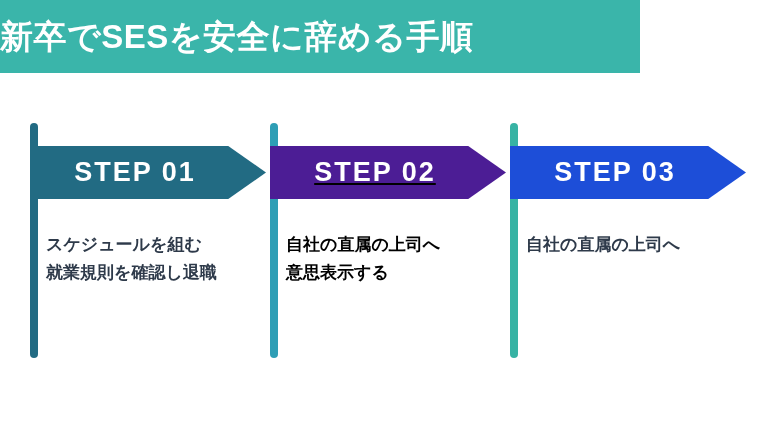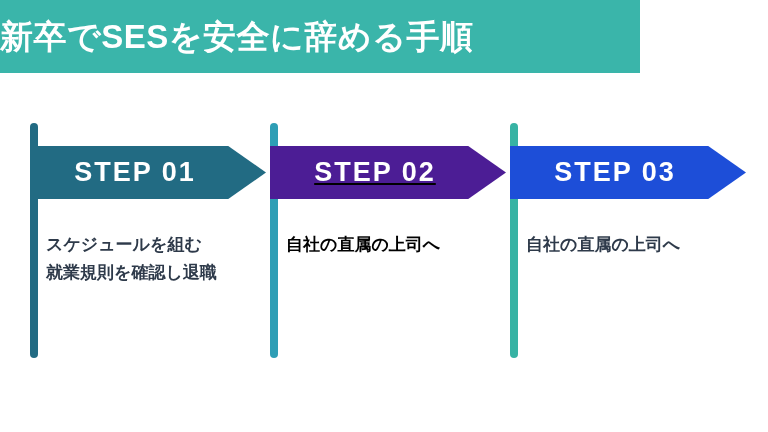--- a/index.html
+++ b/index.html
@@ -119,20 +119,21 @@
     </div>
   </div>
 
   <div class="step step-2">
     <div class="rail" style="background: rgb(46, 158, 181);"></div>
     <div class="banner" style="background: #4c1d95; text-decoration: underline;">
       <span class="banner-label">STEP 02</span>
     </div>
     <div class="body-text" style="color: #000000;">
       <span class="body-line">自社の直属の上司へ</span>
+      <span class="body-line">意思表示する</span>
     </div>
   </div>
 
   <div class="step step-3">
     <div class="rail" style="background: rgb(55, 179, 164);"></div>
     <div class="banner" style="background: #1d4ed8;">
       <span class="banner-label">STEP 03</span>
     </div>
     <div class="body-text" style="color: rgb(46, 58, 74);">
       <span class="body-line">自社の直属の上司へ</span>

